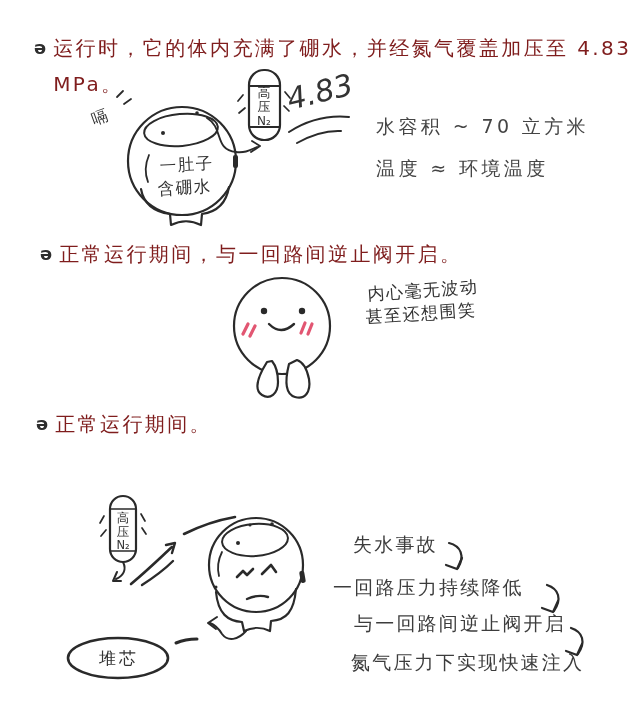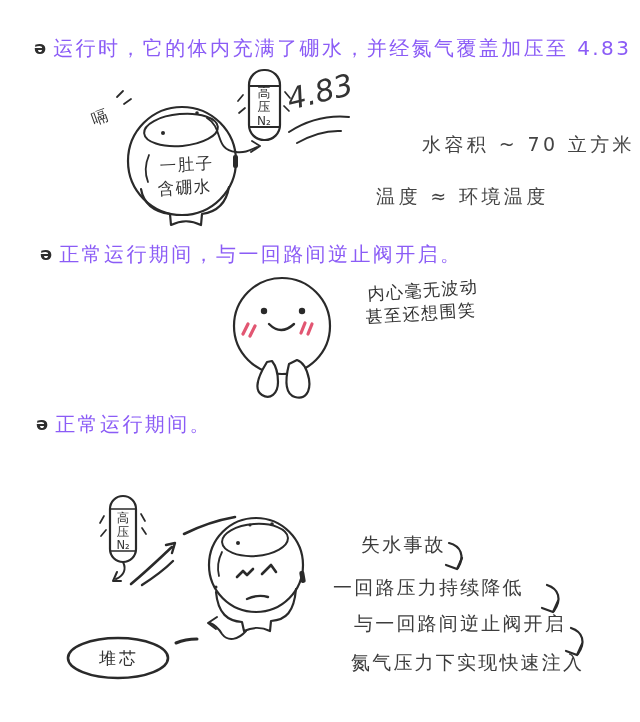--- a/index.html
+++ b/index.html
@@ -2,57 +2,58 @@
 <html><head>
 <meta charset="utf-8">
 <style>
   html,body{margin:0;padding:0;background:#ffffff;}
   .canvas{
     position:relative;width:640px;height:722px;background:#ffffff;
     font-family:"DejaVu Sans",sans-serif;color:#3d3d3d;overflow:hidden;
   }
   .bullet{position:absolute;display:flex;align-items:flex-start;}
   .bullet .marker{font-weight:bold;font-size:18px;line-height:36px;margin-right:7px;color:#2e2e2e;}
-  .bullet .lines{font-size:20px;line-height:36px;letter-spacing:2.4px;color:#8b5cf6;white-space:nowrap;}
+  .bullet .lines{font-size:20px;line-height:36px;letter-spacing:2.4px;color:#7f1d1d;white-space:nowrap;}
   .spec{position:absolute;font-size:19px;letter-spacing:3.4px;color:#444;white-space:nowrap;}
   .step{position:absolute;font-size:19px;letter-spacing:2.2px;color:#3c3c3c;white-space:nowrap;}
   svg.illo{position:absolute;left:0;top:0;}
   svg.illo text{fill:#333;font-family:"DejaVu Sans",sans-serif;}
   .ink{stroke:#2a2a2a;fill:none;stroke-linecap:round;stroke-linejoin:round;}
 </style>
 </head>
 <body>
 
 <div class="canvas">
 
   <div class="bullet" style="left:34px;top:30px;">
     <span class="marker">ə</span>
     <div class="lines">
       <div>运行时，它的体内充满了硼水，并经氮气覆盖加压至 4.83</div>
+      <div>MPa。</div>
     </div>
   </div>
 
-  <div class="spec" style="left:376px;top:132px;margin-left:46px;">水容积 ~ 70 立方米</div>
-  <div class="spec" style="left:376px;top:184px;">温度 ≈ 环境温度</div>
+  <div class="spec" style="left:376px;top:114px;">水容积 ~ 70 立方米</div>
+  <div class="spec" style="left:376px;top:156px;">温度 ≈ 环境温度</div>
 
   <div class="bullet" style="left:40px;top:236px;">
     <span class="marker">ə</span>
     <div class="lines">
       <div>正常运行期间，与一回路间逆止阀开启。</div>
     </div>
   </div>
 
   <div class="bullet" style="left:36px;top:406px;">
     <span class="marker">ə</span>
     <div class="lines">
       <div>正常运行期间。</div>
     </div>
   </div>
 
-  <div class="step" style="left:361px;top:532px;">失水事故</div>
+  <div class="step" style="left:353px;top:532px;">失水事故</div>
   <div class="step" style="left:333px;top:575px;">一回路压力持续降低</div>
   <div class="step" style="left:354px;top:611px;">与一回路间逆止阀开启</div>
   <div class="step" style="left:351px;top:650px;">氮气压力下实现快速注入</div>
 
   <svg class="illo" width="640" height="722" viewBox="0 0 640 722">
 
     <g>
       <circle class="ink" cx="182" cy="161" r="54" stroke-width="2.2"></circle>
       <ellipse class="ink" cx="181" cy="130" rx="37" ry="16" stroke-width="2" transform="rotate(-5 181 130)"></ellipse>
       <circle cx="163" cy="133" r="2" fill="#2a2a2a"></circle>

